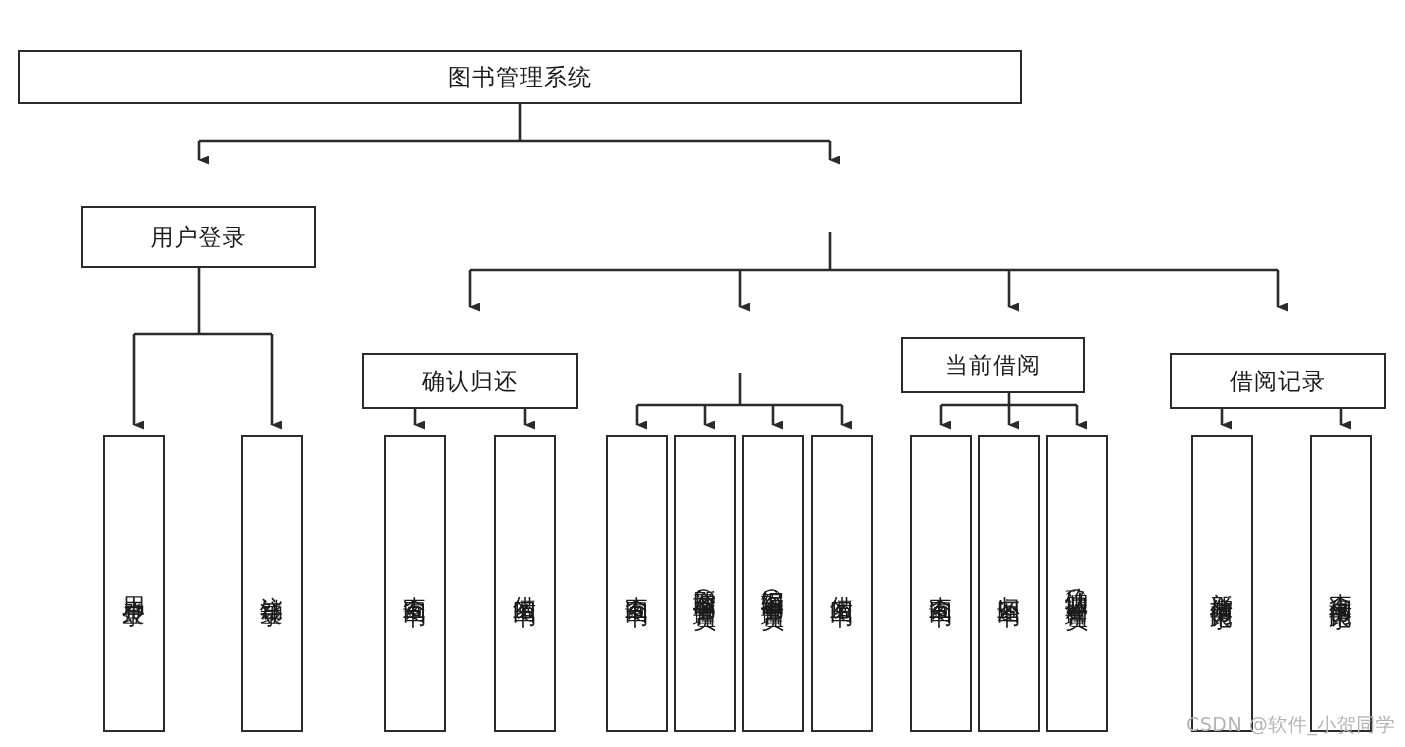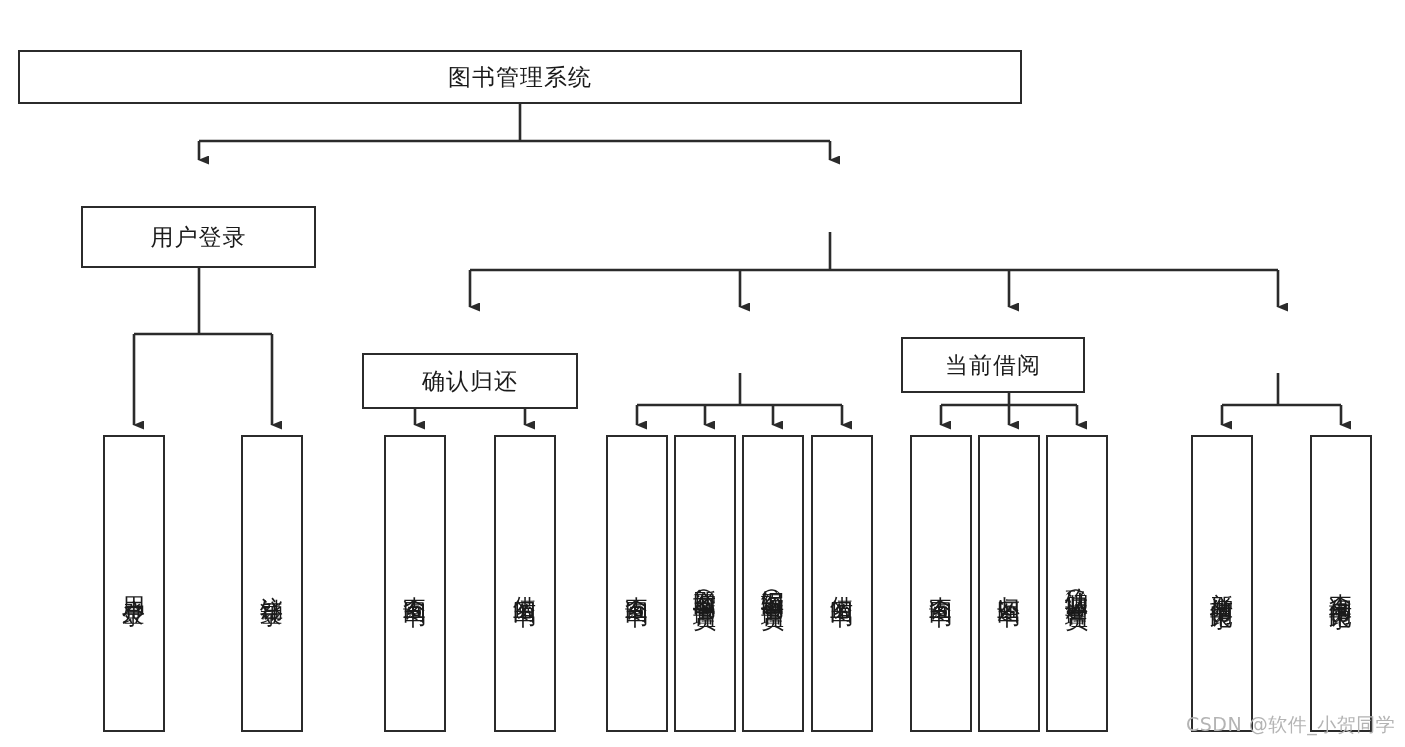--- a/index.html
+++ b/index.html
@@ -128,20 +128,23 @@
   <div class="node horizontal" style="left:81px; top:170px; width:235px; height:62px;">
     <span class="label">用户登录</span>
   </div>
 
   <div class="node horizontal" style="left:362px; top:317px; width:216px; height:56px;">
     <span class="label">确认归还</span>
   </div>
   <div class="node horizontal" style="left:901px; top:301px; width:184px; height:56px;">
     <span class="label">当前借阅</span>
   </div>
+  <div class="node horizontal" style="left:1170px; top:317px; width:216px; height:56px;">
+    <span class="label">借阅记录</span>
+  </div>
 
   <div class="node vertical" style="left:103px; top:435px; width:62px; height:297px;">
     <span class="label">用户登录</span>
   </div>
   <div class="node vertical" style="left:241px; top:435px; width:62px; height:297px;">
     <span class="label">注销登录</span>
   </div>
 
   <div class="node vertical" style="left:384px; top:435px; width:62px; height:297px;">
     <span class="label">查询图书</span>

